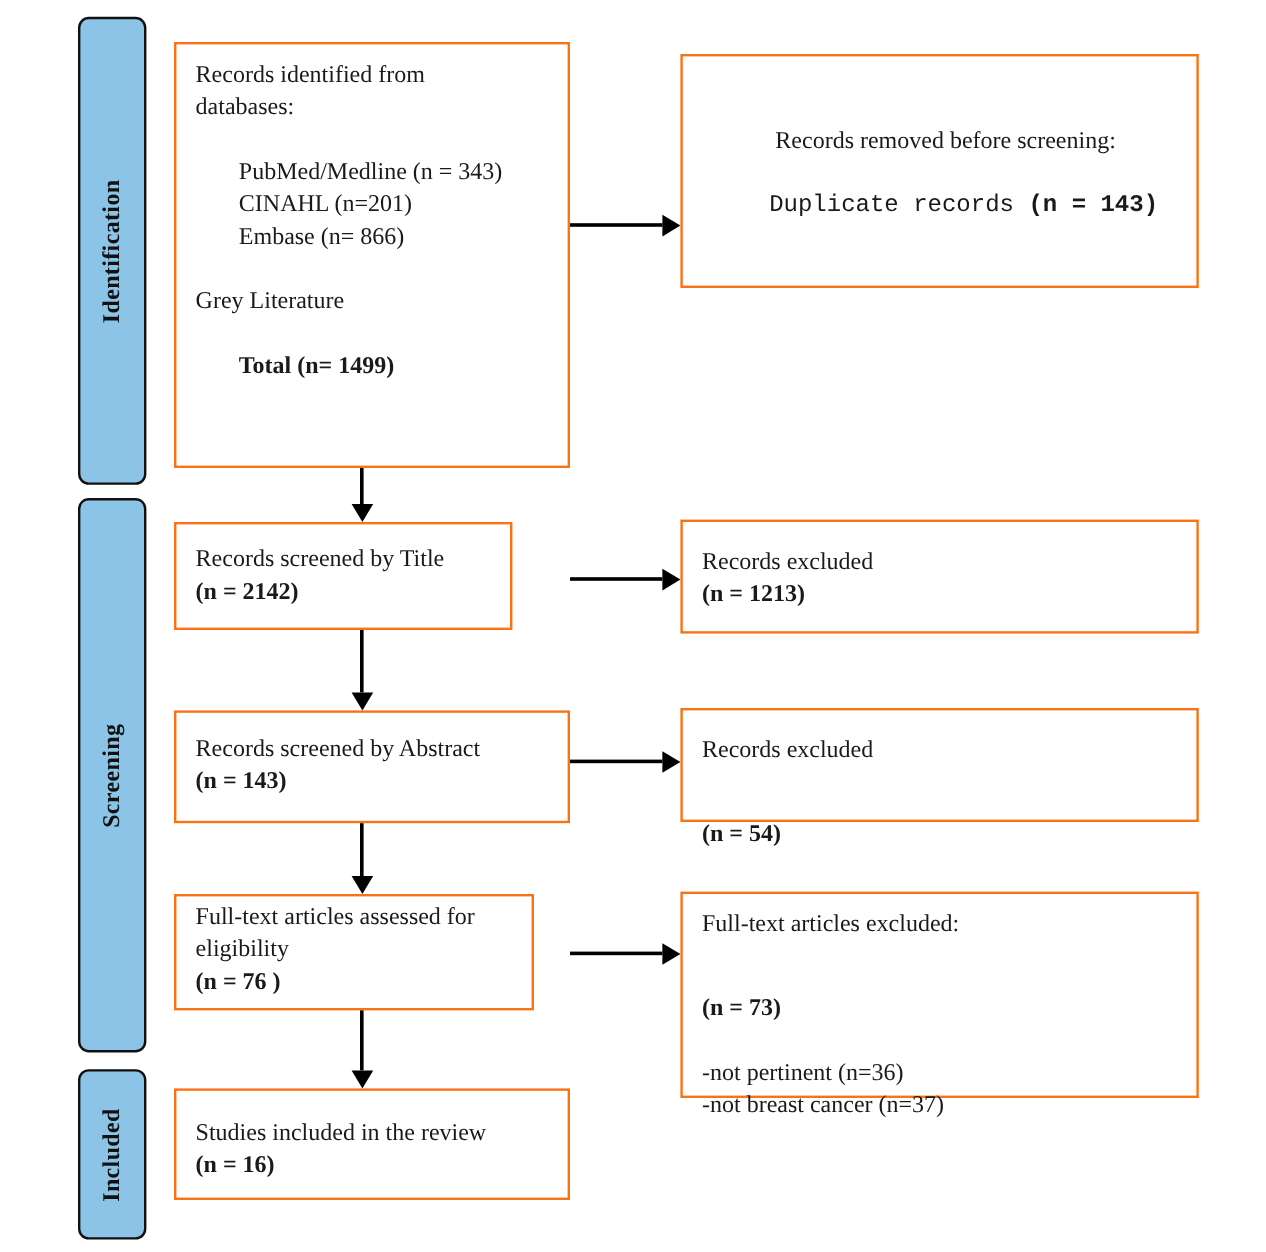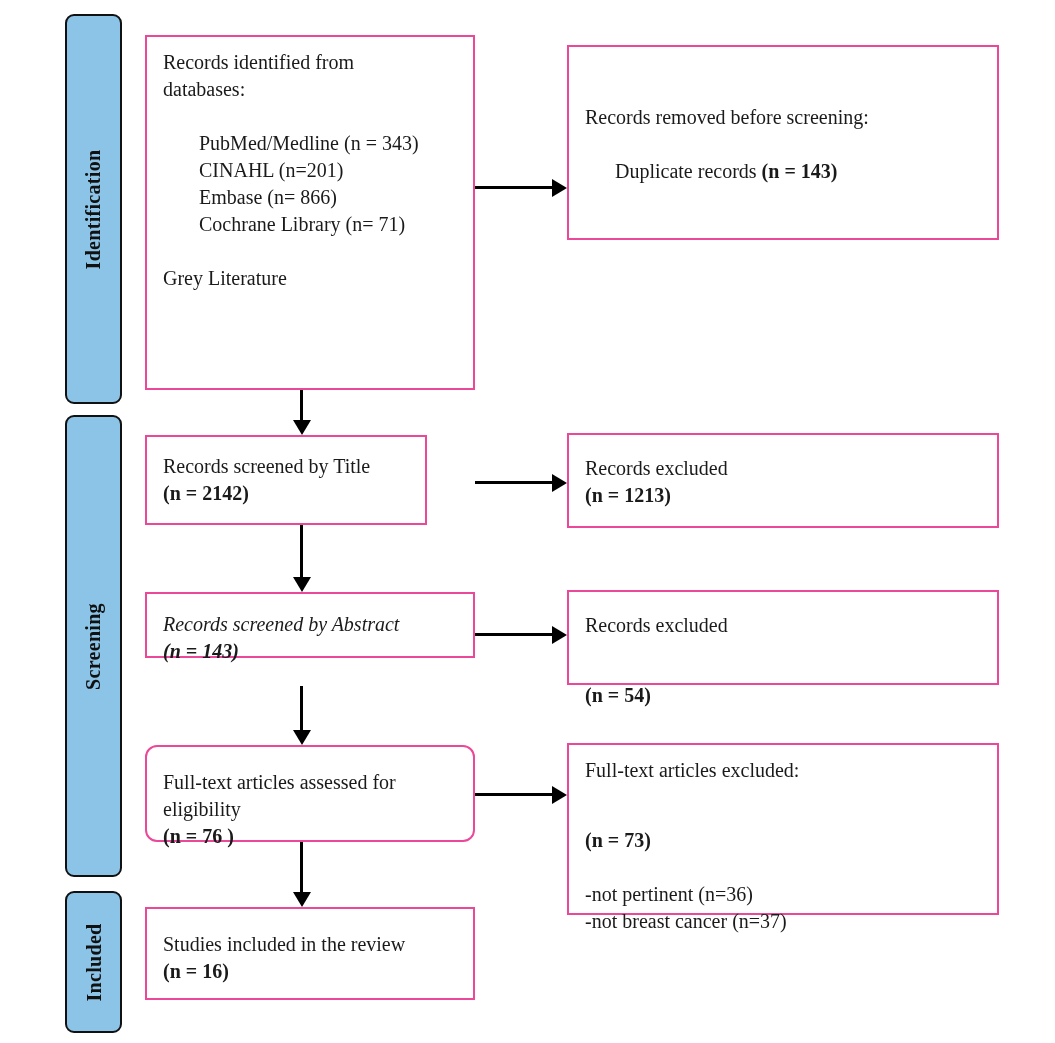--- a/index.html
+++ b/index.html
@@ -11,26 +11,26 @@
   .stage{
     position:absolute;background:#8CC4E8;border:2.5px solid #111;border-radius:9px;
     display:flex;align-items:center;justify-content:center;
   }
   .stage .stage-text{
     transform:rotate(-90deg);white-space:nowrap;
     font-weight:bold;font-size:20px;letter-spacing:.3px;color:#111;
   }
   
   .box{
-    position:absolute;background:#ffffff;border:2px solid #ec4899;
+    position:absolute;background:#ffffff;border:2px solid #f97316;
     box-sizing:border-box;font-size:20px;line-height:27px;
   }
   .box .line{padding-left:16px;padding-right:6px;}
   .box .indent{margin-left:36px;}
-  .box .indent-sm{margin-left:30px;}
+  .box .indent-sm{margin-left:30px;font-family:Liberation Mono, monospace;}
   .box .spacer{height:27px;}
   .box b{font-weight:bold;}
   .sp{padding-left:5px;margin-top:43px;}
   
   .arrow-down{position:absolute;width:3px;background:#000;}
   .arrow-down::after{
     content:'';position:absolute;left:50%;bottom:-15px;transform:translateX(-50%);
     border-top:15px solid #000;border-left:9px solid transparent;border-right:9px solid transparent;
     width:0;height:0;
   }
@@ -56,53 +56,53 @@
     <span class="stage-text">Included</span>
   </div>
 
   <div class="box" style="left:145px;top:35px;width:330px;height:355px;padding-top:12px;">
     <div class="line">Records identified from</div>
     <div class="line">databases:</div>
     <div class="spacer"></div>
     <div class="line indent">PubMed/Medline (n = 343)</div>
     <div class="line indent">CINAHL (n=201)</div>
     <div class="line indent">Embase (n= 866)</div>
-    <div class="line indent">Cochrane Library (n= 71)</div>
     <div class="spacer"></div>
     <div class="line">Grey Literature</div>
     <div class="spacer"></div>
+    <div class="line indent" style="font-weight:bold;">Total (n= 1499)</div>
   </div>
 
-  <div class="box" style="left:567px;top:45px;width:432px;height:195px;padding-top:57px;">
+  <div class="box" style="left:567px;top:45px;width:432px;height:195px;padding-top:57px;text-align:center;">
     <div class="line">Records removed before screening:</div>
     <div class="spacer"></div>
     <div class="line indent-sm"><span>Duplicate records</span> <b>(n = 143)</b></div>
   </div>
 
   <div class="box" style="left:145px;top:435px;width:282px;height:90px;padding-top:16px;">
     <div class="line">Records screened by Title</div>
     <div class="line"><b>(n = 2142)</b></div>
   </div>
 
   <div class="box" style="left:567px;top:433px;width:432px;height:95px;padding-top:20px;">
     <div class="line">Records excluded</div>
     <div class="line"><b>(n = 1213)</b></div>
   </div>
 
-  <div class="box" style="left:145px;top:592px;width:330px;height:66px;padding-top:17px;font-style:italic;">
+  <div class="box" style="left:145px;top:592px;width:330px;height:94px;padding-top:17px;">
     <div class="line">Records screened by Abstract</div>
     <div class="line"><b>(n = 143)</b></div>
   </div>
 
   <div class="box" style="left:567px;top:590px;width:432px;height:95px;padding-top:20px;">
     <div class="line">Records excluded</div>
     <div class="line sp"><b>(n = 54)</b></div>
   </div>
 
-  <div class="box" style="left:145px;top:745px;width:330px;height:97px;padding-top:22px;border-radius:12px;">
+  <div class="box" style="left:145px;top:745px;width:300px;height:97px;padding-top:4px;">
     <div class="line">Full-text articles assessed for</div>
     <div class="line">eligibility</div>
     <div class="line"><b>(n = 76 )</b></div>
   </div>
 
   <div class="box" style="left:567px;top:743px;width:432px;height:172px;padding-top:12px;">
     <div class="line">Full-text articles excluded:</div>
     <div class="line sp"><b>(n = 73)</b></div>
     <div class="spacer"></div>
     <div class="line">-not pertinent (n=36)</div>

